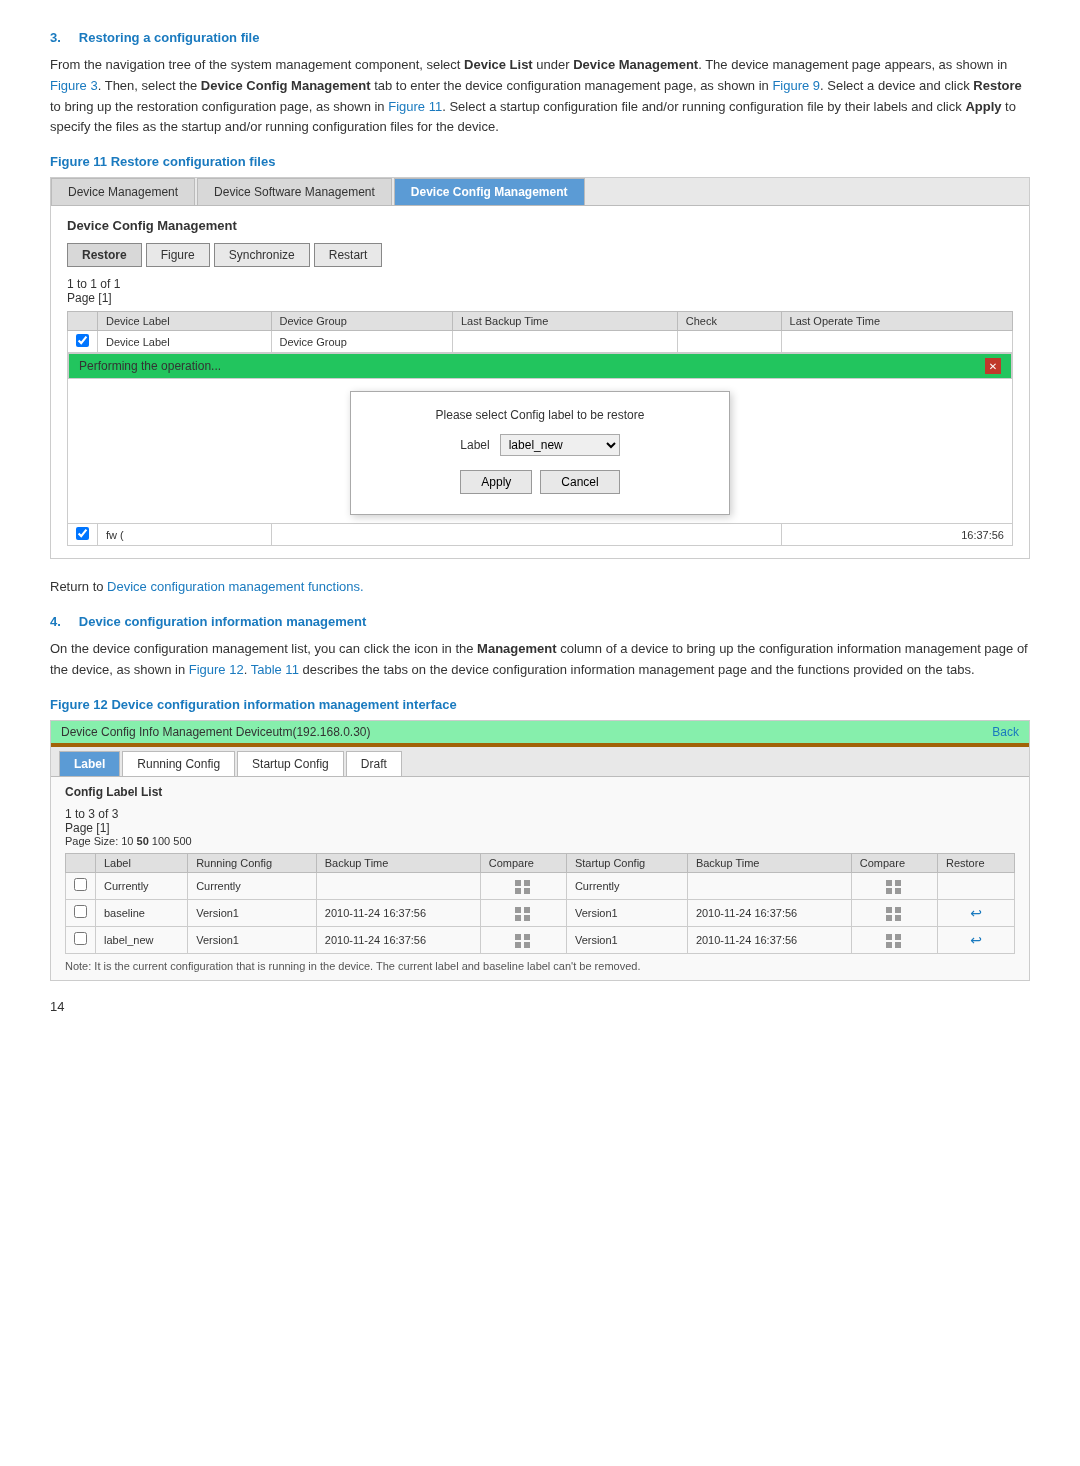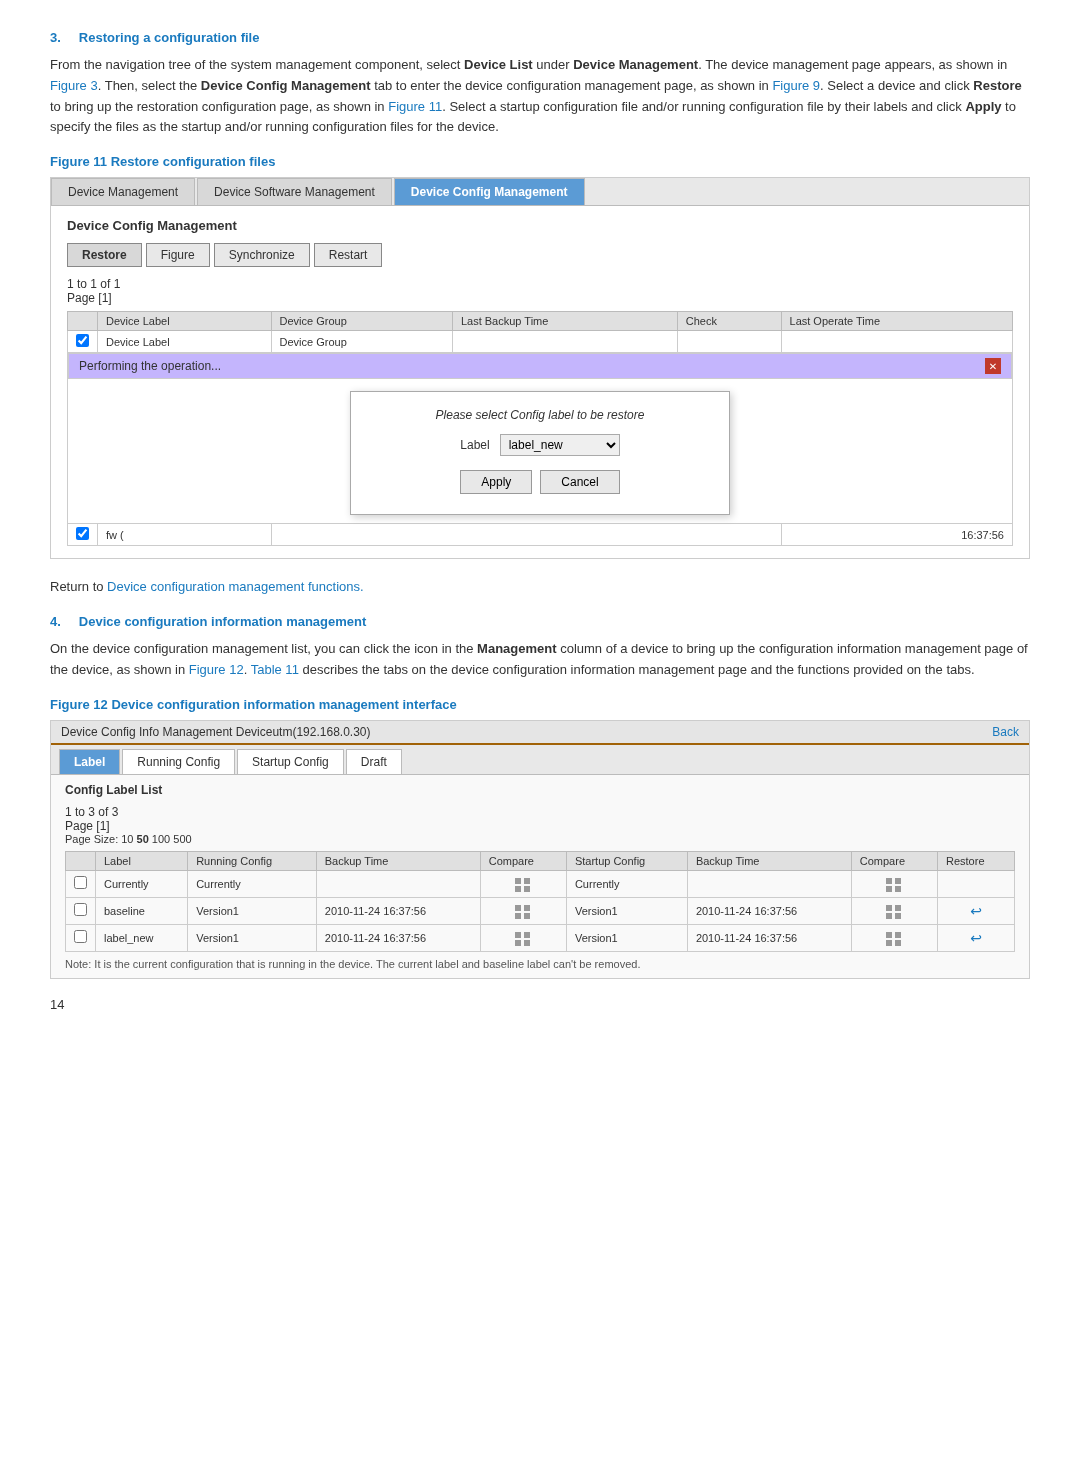--- a/index.html
+++ b/index.html
@@ -136,21 +136,20 @@
       box-shadow: 2px 2px 8px rgba(0,0,0,0.2);
       padding: 16px 24px 20px;
       margin: 8px auto;
       width: 380px;
       text-align: center;
     }
     .dialog-title {
       font-size: 12px;
       margin-bottom: 12px;
       color: #333;
-      font-style: italic;
     }
     .dialog-row {
       display: flex;
       align-items: center;
       justify-content: center;
       gap: 10px;
       margin-bottom: 14px;
     }
     .dialog-label {
       font-size: 12px;
@@ -168,21 +167,21 @@
       gap: 8px;
     }
     .dialog-btn {
       padding: 4px 20px;
       font-size: 12px;
       border: 1px solid #999;
       background: #e8e8e8;
       cursor: pointer;
     }
     .op-bar {
-      background: #c4b5fd;
+      background: #22c55e;
       border: 1px solid #ccc;
       padding: 4px 10px;
       font-size: 12px;
       display: flex;
       align-items: center;
       justify-content: space-between;
       margin-bottom: 4px;
     }
     .op-close {
       background: #c0392b;
@@ -192,22 +191,22 @@
       height: 16px;
       font-size: 10px;
       cursor: pointer;
     }
     
     .fig12-header {
       display: flex;
       justify-content: space-between;
       align-items: flex-start;
       padding: 4px 10px;
-      background: #e5e5e5;
-      border-bottom: 2px solid #a16207;
+      background: #86efac;
+      border-bottom: 4px solid #a16207;
       font-size: 12px;
     }
     .fig12-back {
       color: #1a7abf;
       font-size: 12px;
       cursor: pointer;
     }
     .fig12-tabs {
       display: flex;
       border-bottom: 1px solid #bbb;

